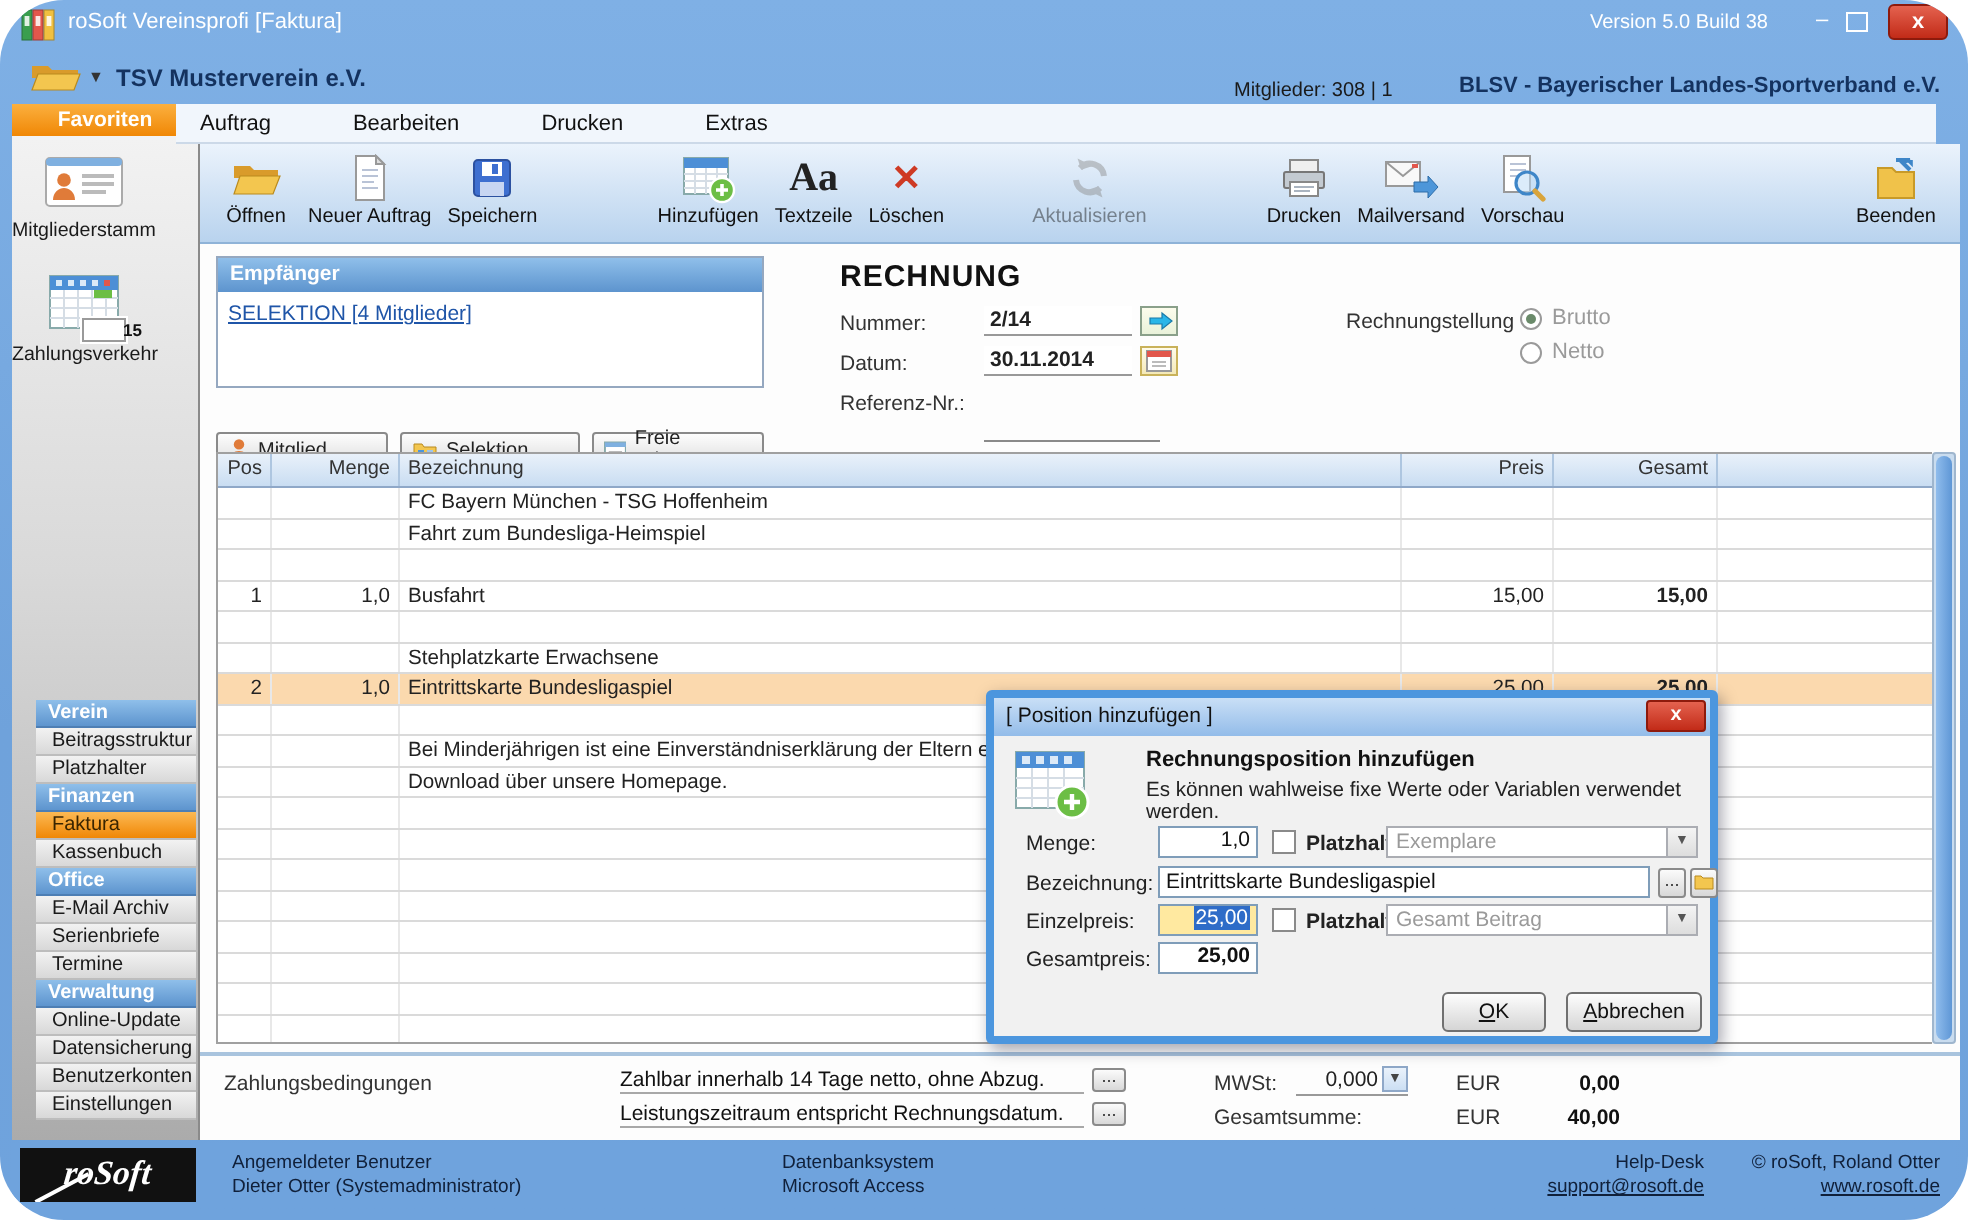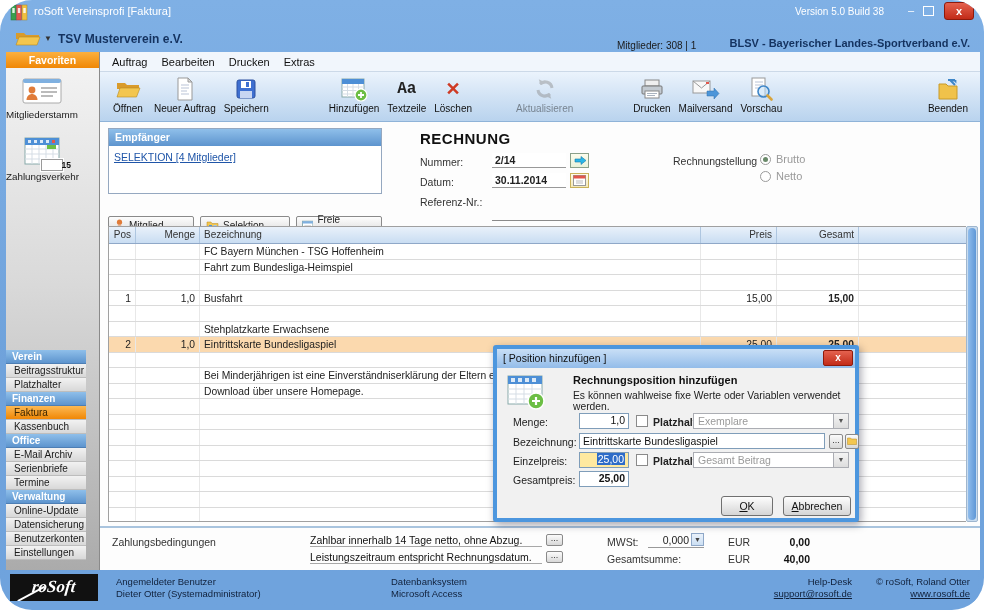--- a/index.html
+++ b/index.html
@@ -33,43 +33,43 @@
              background:linear-gradient(180deg,#F4F4F4 0%,#D9D9D9 45%,#ABABAB 100%);
              border-right:1px solid #8a8a8a; }
   .fav-header { height:16px; background:linear-gradient(180deg,#FBB03F,#F08705);
                 color:#fff; font-weight:bold; font-size:10.5px; text-align:center; line-height:16px; }
   .fav { position:absolute; left:0; width:71px; text-align:center; cursor:pointer; }
   .fav .ficon { position:relative; display:inline-block; }
   .fav .flabel { display:block; font-size:9.8px; color:#1a1a1a; margin-top:1px; }
   .badge15 { position:absolute; right:-2px; bottom:-3px; width:15px; height:12px; background:#fff;
              border:1px solid #9a9a9a; font-size:8.5px; font-weight:bold; color:#111; line-height:10px;
              text-align:center; box-shadow:0 0 0 1px #fff;padding-left:20px; }
-  .nav { position:absolute; left:0; top:298px; width:80px; }
+  .nav { position:absolute; left:12px; top:298px; width:80px; }
   .nav-sec { height:14px; background:linear-gradient(180deg,#8FBFEA,#5D94CE);
              color:#fff; font-weight:bold; font-size:10px; line-height:14px; padding-left:6px;
              border-bottom:1px solid #4d7eb4; }
   .nav-item { height:14px; font-size:10px; line-height:14px; padding-left:8px; color:#1a1a1a;
               background:linear-gradient(180deg,#F2F2F2,#D8D8D8); border-bottom:1px solid #bdbdbd; cursor:pointer; }
   .nav-item.active { background:linear-gradient(180deg,#FCB954,#F08705); color:#3a2500; }
 
   
-  .menubar { position:absolute; left:100px; top:52px; width:880px; height:20px; background:#F1F6FC;
-             border-bottom:1px solid #CCD9E8; display:flex; align-items:center; padding-left:12px; gap:14px; }
+  .menubar { position:absolute; left:88px; top:52px; width:880px; height:20px; background:#F1F6FC;
+             border-bottom:1px solid #CCD9E8; display:flex; align-items:center; padding-left:12px; gap:41px; }
   .menu-item { font-size:11px; color:#111; cursor:pointer; }
   .toolbar { position:absolute; left:100px; top:72px; width:880px; height:50px;
              background:linear-gradient(180deg,#EBF3FC 0%,#CFE1F4 55%,#B9D3EE 100%);
              border-bottom:1px solid #8FB3D8; display:flex; align-items:flex-start; padding:3px 8px 0 6px; }
   .tbtn { display:flex; flex-direction:column; align-items:center; justify-content:flex-start;
           min-width:44px; padding:1px 4px; cursor:pointer; }
   .tbtn .ticon { height:26px; display:flex; align-items:center; }
   .tbtn .tlabel { font-size:10px; color:#111; white-space:nowrap; margin-top:1px; }
   .tbtn.disabled { opacity:.45; filter:grayscale(1); cursor:default; }
   .sp1 { margin-left:52px; } .sp2 { margin-left:36px; } .sp3 { margin-left:52px; }
   .tbtn.exit { margin-left:auto; }
-  .aa-glyph { font-family:Liberation Mono, monospace; font-size:16px; font-weight:bold; color:#222; }
+  .aa-glyph { font-family:Liberation Serif, serif; font-size:20px; font-weight:bold; color:#222; }
   .x-glyph { font-size:18px; font-weight:bold; color:#CE3A24; line-height:20px; }
 
   
   .content { position:absolute; left:100px; top:122px; width:880px; height:448px; background:#FDFDFD; }
 
   .recipient { position:absolute; left:8px; top:6px; width:274px; height:66px;
                border:1px solid #95A8C0; background:#fff; }
   .recipient-h { height:17px; background:linear-gradient(180deg,#8FBFEA,#5D94CE); color:#fff;
                  font-weight:bold; font-size:10.5px; line-height:17px; padding-left:6px; }
   .sel-link { display:inline-block; margin:5px 0 0 5px; color:#1F55A8; font-size:10.5px;

